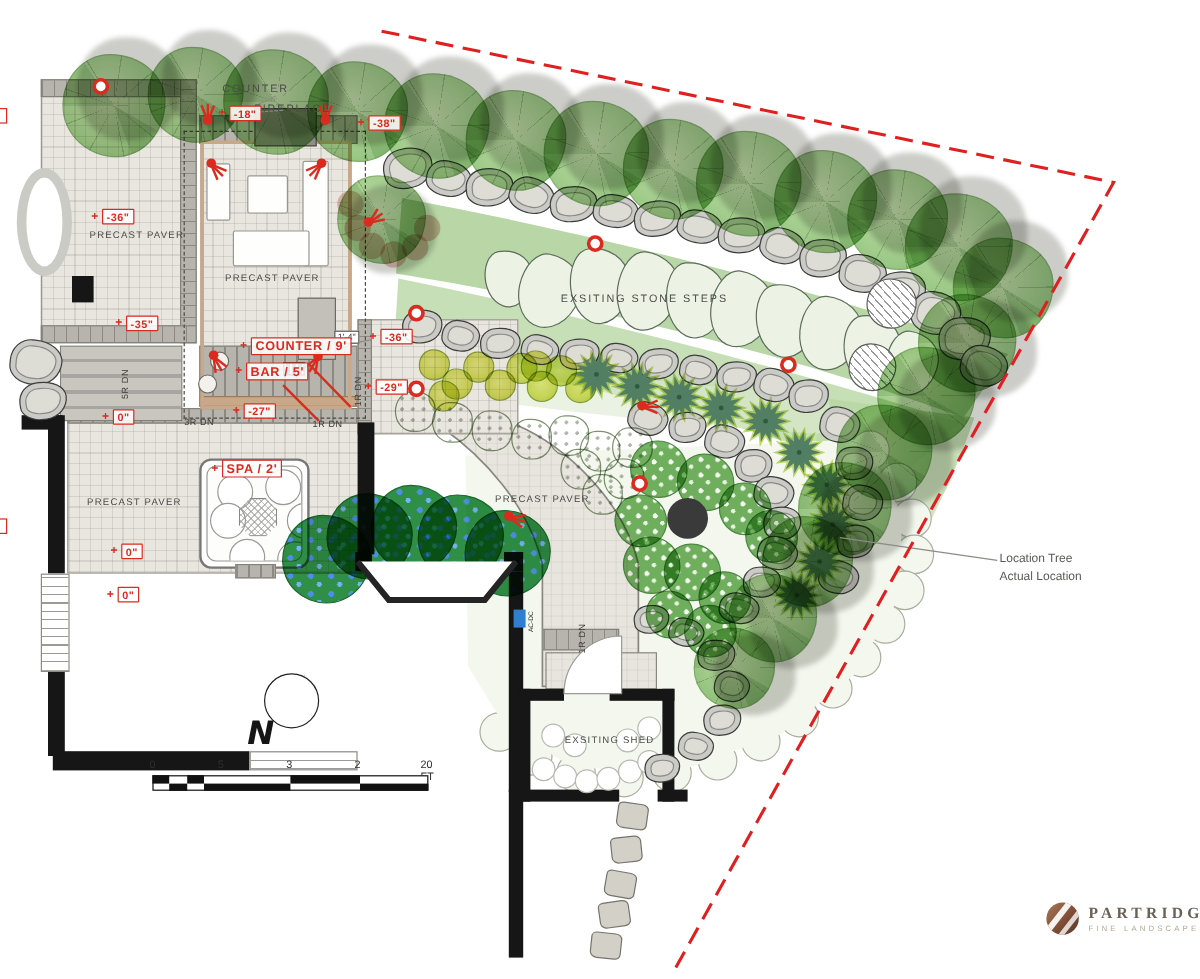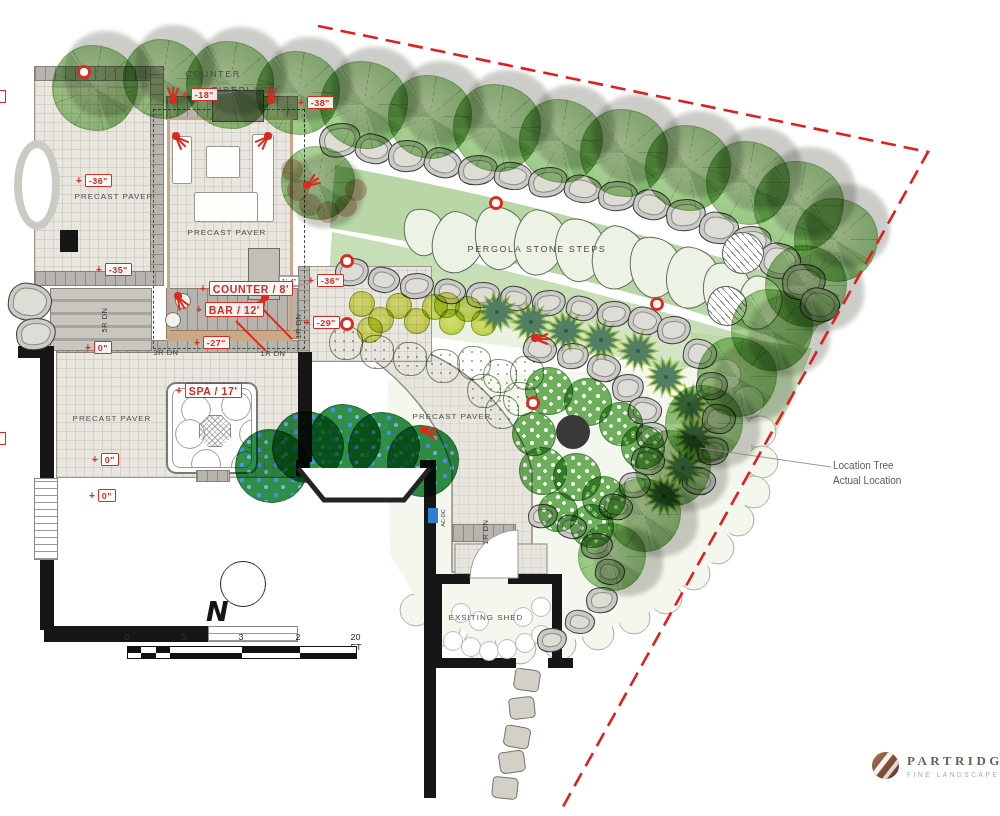--- a/index.html
+++ b/index.html
@@ -568,38 +568,38 @@
       <div class="callout" style="left: 92px; top: 453px;">
         <span class="plus">+</span>
         <span class="box">0"</span>
       </div>
       <div class="callout" style="left: 89px; top: 489px;">
         <span class="plus">+</span>
         <span class="box">0"</span>
       </div>
       <div class="callout big" style="left: 200px; top: 281px;">
         <span class="plus">+</span>
-        <span class="box">COUNTER / 8'</span>
+        <span class="box">COUNTER / 9'</span>
       </div>
       <div class="callout big" style="left: 196px; top: 302px;">
         <span class="plus">+</span>
-        <span class="box">BAR / 12'</span>
+        <span class="box">BAR / 5'</span>
       </div>
       <div class="callout big" style="left: 176px; top: 383px;">
         <span class="plus">+</span>
-        <span class="box">SPA / 17'</span>
+        <span class="box">SPA / 2'</span>
       </div>
       <div class="lbl" style="left: 213px; top: 74px;">COUNTER</div>
       <div class="lbl" style="left: 244px; top: 90px;">FIREPLACE</div>
       <div class="lbl sm" style="left: 114px; top: 196px;">PRECAST PAVER</div>
       <div class="lbl sm" style="left: 227px; top: 232px;">PRECAST PAVER</div>
-      <div class="lbl" style="left: 537px; top: 249px;">PERGOLA STONE STEPS</div>
+      <div class="lbl" style="left: 537px; top: 249px;">EXSITING STONE STEPS</div>
       <div class="lbl sm" style="left: 452px; top: 416px;">PRECAST PAVER</div>
       <div class="lbl sm" style="left: 112px; top: 418px;">PRECAST PAVER</div>
-      <div class="lbl sm" style="left: 486px; top: 617px;">EXSITING SHED</div>
+      <div class="lbl sm" style="left: 508px; top: 617px;">EXSITING SHED</div>
       <div class="tiny v" style="left: 104px; top: 320px;">5R DN</div>
       <div class="tiny" style="left: 166px; top: 352px;">3R DN</div>
       <div class="tiny" style="left: 273px; top: 353px;">1R DN</div>
       <div class="tiny v" style="left: 298px; top: 326px;">1R DN</div>
       <div class="tiny v" style="left: 485px; top: 532px;">1R DN</div>
       <div class="micro v" style="left: 443px; top: 518px;">AC-DC</div>
       <div class="dim" style="left: 289px; top: 281px;">1'-4"</div>
     </div>
 </div>
 

